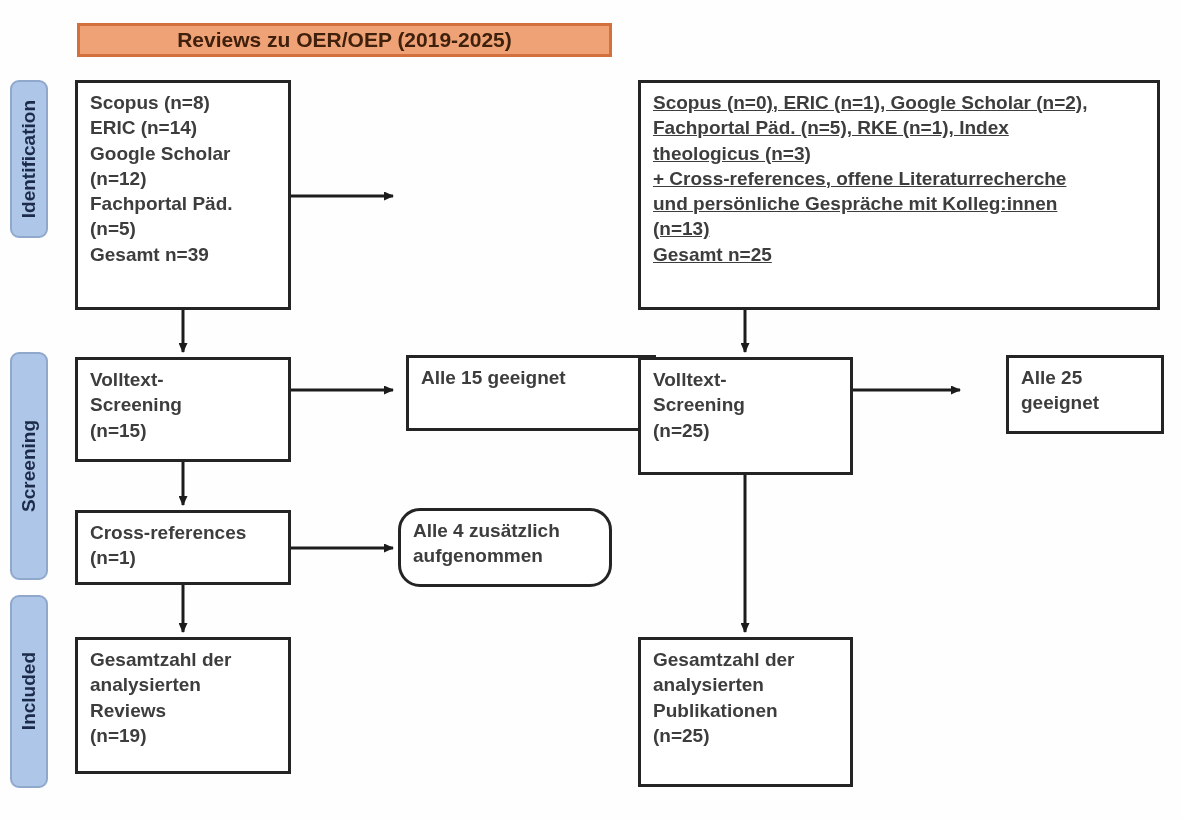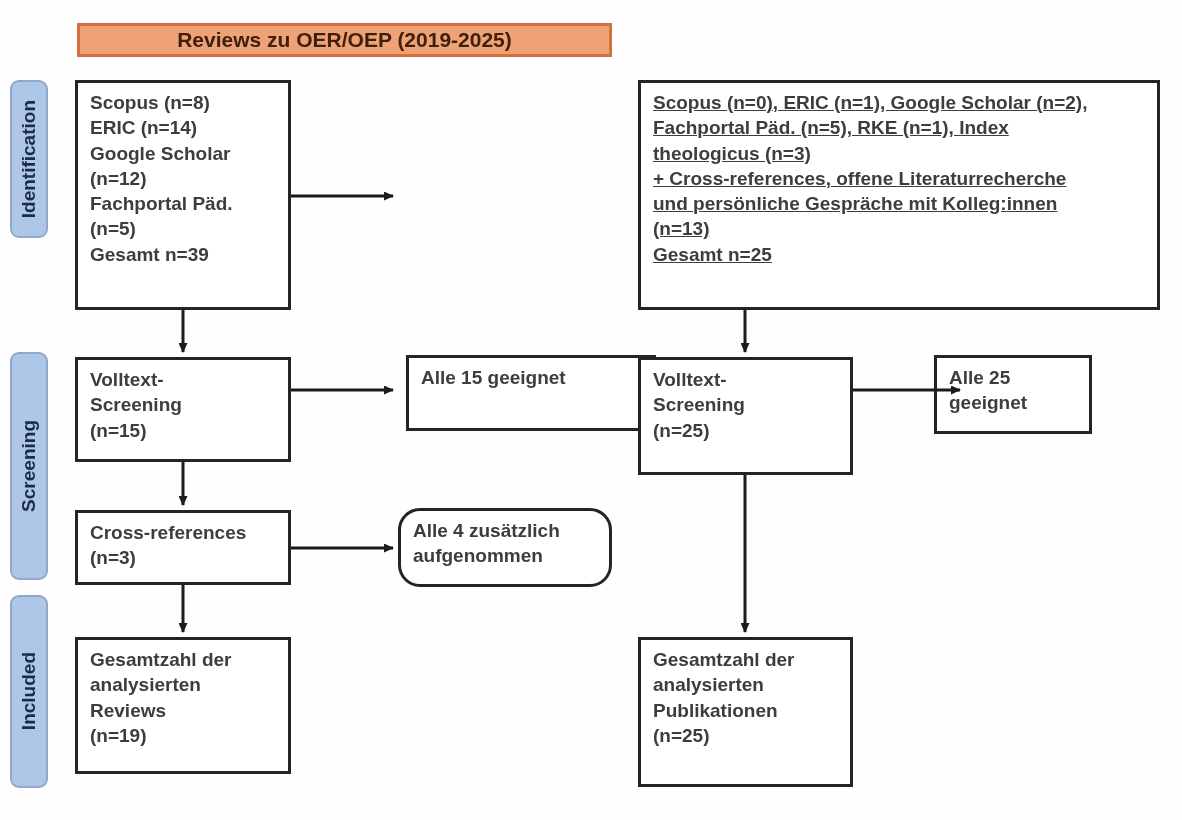--- a/index.html
+++ b/index.html
@@ -74,21 +74,21 @@
   }
   .b-left-sources        { left: 75px;  top: 80px;  width: 216px; height: 230px; }
   .b-left-excluded       { left: 398px; top: 78px;  width: 214px; height: 232px; }
   .b-left-fulltext       { left: 75px;  top: 357px; width: 216px; height: 105px; }
   .b-left-fulltext-res   { left: 398px; top: 355px; width: 250px; height: 76px; margin-left: 8px;  }
   .b-left-crossref       { left: 75px;  top: 510px; width: 216px; height: 75px;  }
   .b-left-crossref-res   { left: 398px; top: 508px; width: 214px; height: 79px; border-radius: 22px;  }
   .b-left-included       { left: 75px;  top: 637px; width: 216px; height: 137px; }
   .b-right-sources       { left: 638px; top: 80px;  width: 522px; height: 230px; text-decoration: underline; }
   .b-right-fulltext      { left: 638px; top: 357px; width: 215px; height: 118px; }
-  .b-right-fulltext-res  { left: 934px; top: 355px; width: 158px; height: 79px;  }
+  .b-right-fulltext-res  { left: 1006px; top: 355px; width: 158px; height: 79px;  }
   .b-right-included      { left: 638px; top: 637px; width: 215px; height: 150px; }
 
   
   svg.arrows {
     position: absolute;
     left: 0; top: 0;
     width: 1182px;
     height: 820px;
     pointer-events: none;
   }
@@ -123,21 +123,21 @@
 Google Scholar
 (n=12)
 Fachportal Päd.
 (n=5)
 Gesamt n=39</div>
   <div class="flow-box b-left-fulltext">Volltext-
 Screening
 (n=15)</div>
   <div class="flow-box b-left-fulltext-res">Alle 15 geeignet</div>
   <div class="flow-box b-left-crossref">Cross-references
-(n=3)</div>
+(n=1)</div>
   <div class="flow-box b-left-crossref-res">Alle 4 zusätzlich
 aufgenommen</div>
   <div class="flow-box b-left-included">Gesamtzahl der
 analysierten
 Reviews
 (n=19)</div>
 
   <div class="flow-box b-right-sources">Scopus (n=0), ERIC (n=1), Google Scholar (n=2),
 Fachportal Päd. (n=5), RKE (n=1), Index
 theologicus (n=3)

